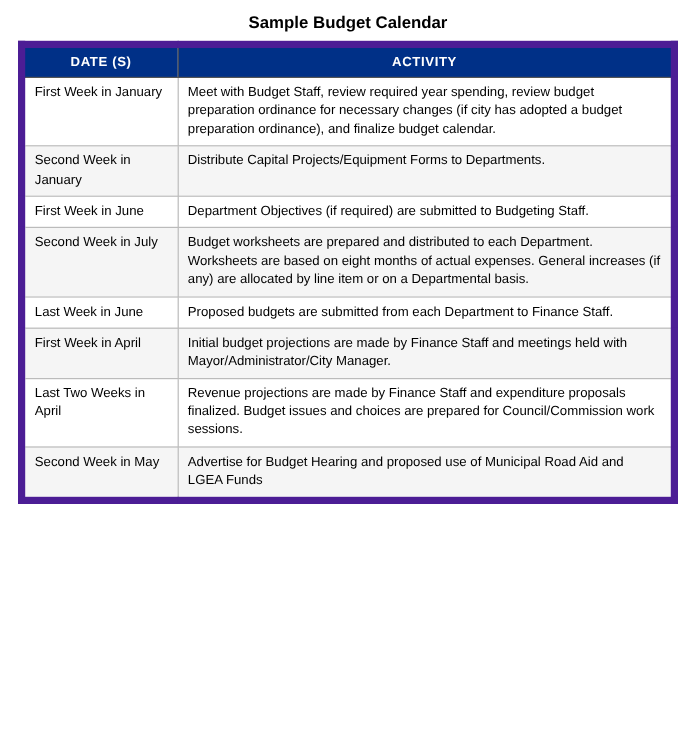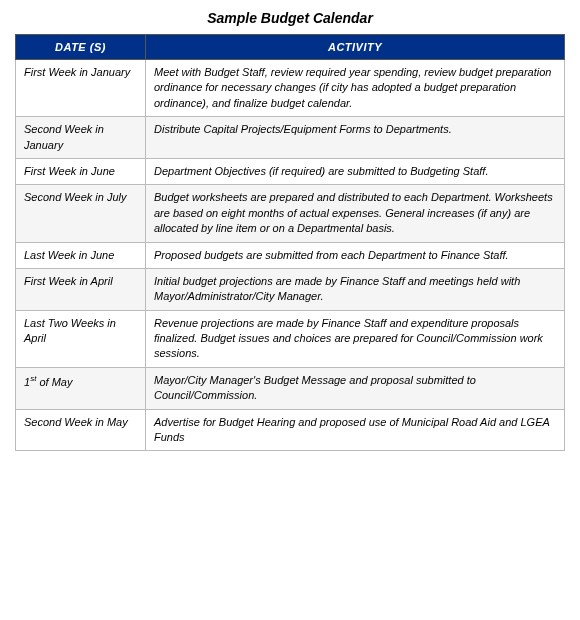--- a/index.html
+++ b/index.html
@@ -1,34 +1,34 @@
 <!DOCTYPE html>
 <html><head>
   <meta charset="utf-8">
   <style>
-    * { box-sizing: border-box; margin: 0; padding: 0; font-style: italic; }
+    * { box-sizing: border-box; margin: 0; padding: 0; }
     body {
       font-family: Arial, sans-serif;
       font-size: 11px;
       background: #fff;
       width: 580px;
       min-height: 620px;
       padding: 10px 15px 15px 15px;
     }
     h1 {
       text-align: center;
       font-size: 14px;
       font-weight: bold;
       margin-bottom: 8px;
       color: #000;
     }
     table {
       width: 100%;
       border-collapse: collapse;
-      border: 1px solid #4c1d95;
+      border: 6px solid #4c1d95;
     }
     thead tr {
       background-color: #003087;
       color: #fff;
     }
     thead th {
       padding: 6px 8px;
       font-size: 11px;
       font-weight: bold;
       letter-spacing: 0.5px;
@@ -94,21 +94,17 @@
       </tr>
       <tr>
         <td class="col-date">First Week in April</td>
         <td>Initial budget projections are made by Finance Staff and meetings held with Mayor/Administrator/City Manager.</td>
       </tr>
       <tr>
         <td class="col-date">Last Two Weeks in April</td>
         <td>Revenue projections are made by Finance Staff and expenditure proposals finalized. Budget issues and choices are prepared for Council/Commission work sessions.</td>
       </tr>
       <tr>
-        <td class="col-date">1<sup>st</sup> of May</td>
-        <td>Mayor/City Manager's Budget Message and proposal submitted to Council/Commission.</td>
-      </tr>
-      <tr>
         <td class="col-date">Second Week in May</td>
         <td>Advertise for Budget Hearing and proposed use of Municipal Road Aid and LGEA Funds</td>
       </tr>
     </tbody>
 </table>
 
 </body></html>

